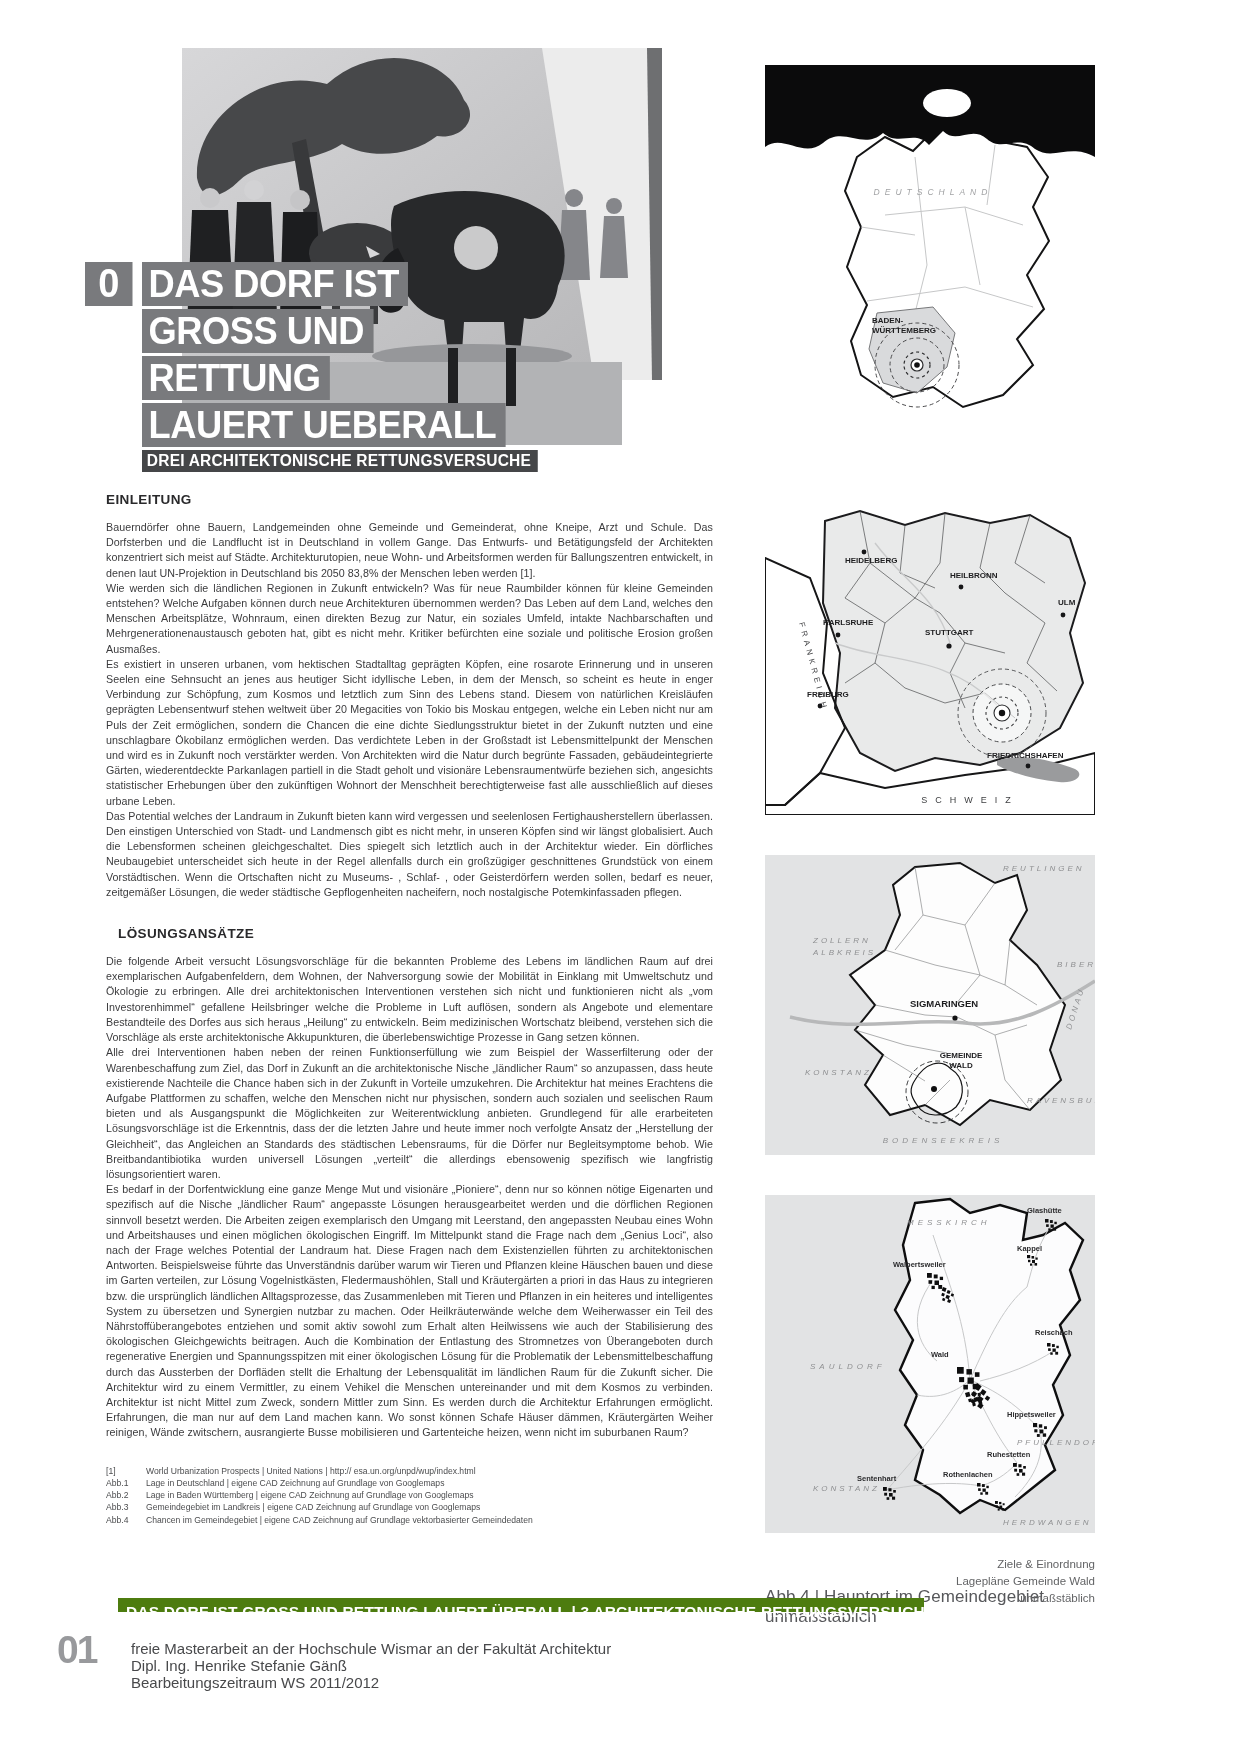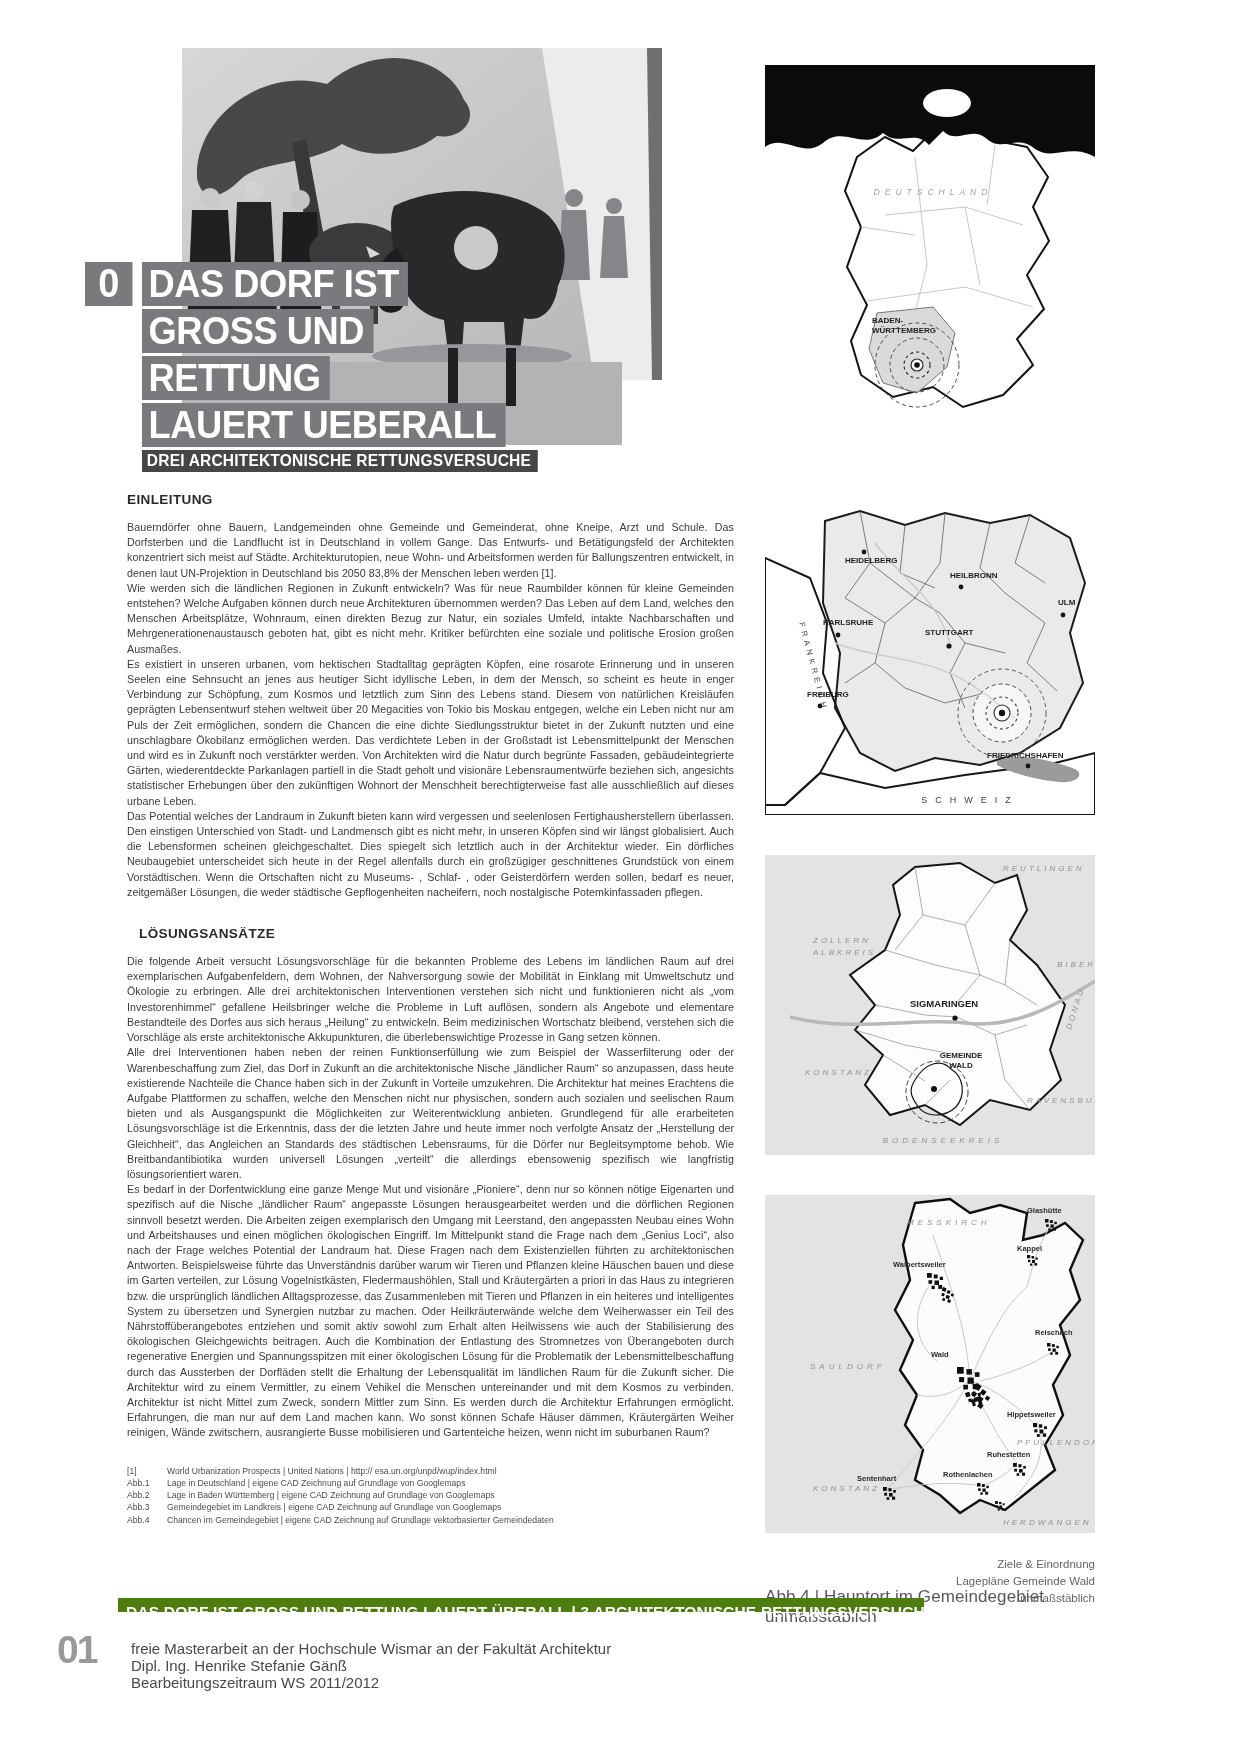--- a/index.html
+++ b/index.html
@@ -15,21 +15,21 @@
   .index-box { width:50px; height:44px; background:#797a7d; color:#fff; font-weight:bold;
                font-size:40px; line-height:42px; text-align:center; transform:scaleX(.95); transform-origin:0 0; }
   .title-lines .title-line { display:table; background:#797a7d; color:#fff; font-weight:bold;
                font-size:39px; line-height:44px; height:44px; padding:0 10px 0 7px; margin-bottom:3px;
                letter-spacing:-.5px; transform:scaleX(.93); transform-origin:0 50%; white-space:nowrap; }
   .subtitle { display:table; background:#454648; color:#fff; font-weight:bold; font-size:16px;
                line-height:22px; padding:0 7px 0 5px; margin-top:2px; letter-spacing:.2px;
                transform:scaleX(.97); transform-origin:0 50%; white-space:nowrap; }
 
   
-  .text-col { position:absolute; left:127px; top:492px; width:607px; color:#3b3b3d; }
+  .text-col { position:absolute; left:106px; top:492px; width:607px; color:#3b3b3d; }
   .text-col h2 { font-size:13.5px; font-weight:bold; color:#29292b; letter-spacing:.4px; margin-bottom:13px; }
   .text-col h2.gap { margin-top:26px;padding-left:12px; }
   .text-col p { font-size:10.7px; line-height:15.2px; text-align:justify; letter-spacing:.05px; }
   .footnotes { margin-top:24px; font-size:8.6px; line-height:12.3px; color:#4c4d4f; }
   .footnote-row { display:flex; }
   .footnote-ref { width:40px; flex:0 0 40px; }
 
   
   .figure { position:absolute; left:765px; width:330px; }
   .figure .caption { font-size:17px; color:#56575a; padding-top:6px; letter-spacing:.1px;margin-top:48px; }

